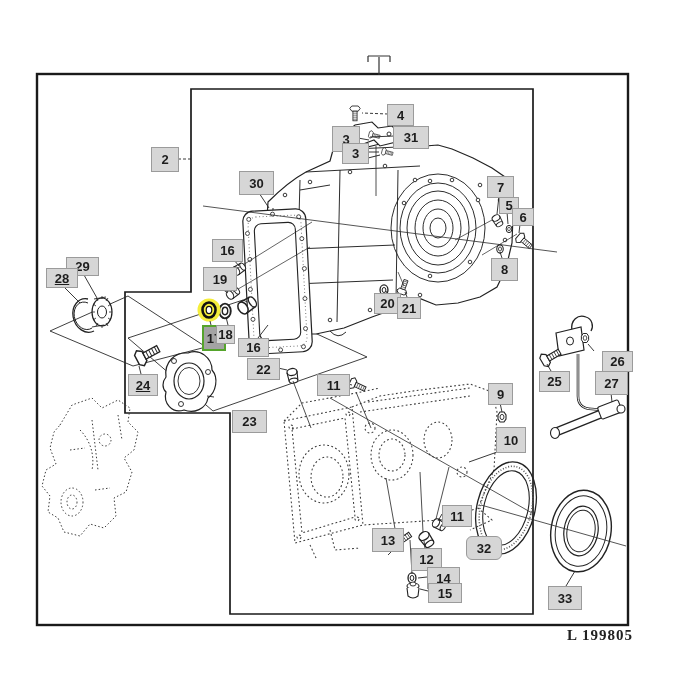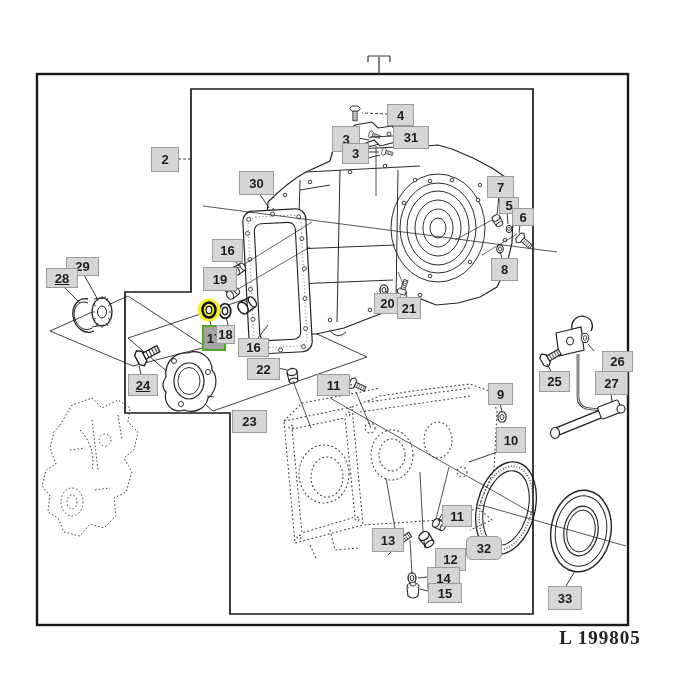--- a/index.html
+++ b/index.html
@@ -6,21 +6,21 @@
   #stage{position:relative;width:700px;height:700px;background:#fff;overflow:hidden;
          font-family:"Liberation Sans",sans-serif;}
   #art{position:absolute;left:0;top:0;}
   #label-layer{position:absolute;left:0;top:0;width:700px;height:700px;}
   .plabel{position:absolute;display:flex;align-items:center;justify-content:center;
           background:#d6d6d6;border:1px solid #9b9b9b;color:#1d1d1d;
           font-weight:bold;font-size:13px;line-height:1;cursor:pointer;
           font-family:"Liberation Sans",sans-serif;}
   .plabel.hl{background:#a3a3a3;border:2px solid #55a42c;}
   #figcode{position:absolute;left:550px;top:627px;width:100px;text-align:center;
-           font-family:"Liberation Serif",serif;font-weight:bold;font-size:19px;
+           font-family:"Liberation Serif",serif;font-weight:bold;font-size:15px;
            letter-spacing:1px;color:#222;}
 </style>
 </head>
 <body>
 
 <div id="stage">
 
 <svg id="art" width="700" height="700" viewBox="0 0 700 700">
   <defs>
     <g id="sym-bolt">
@@ -295,21 +295,21 @@
       <div class="plabel" style="left: 46px; top: 268px; width: 30px; height: 18px; text-decoration: underline;">28</div>
       <div class="plabel" style="left: 128px; top: 374px; width: 28px; height: 20px; text-decoration: underline;">24</div>
       <div class="plabel" style="left: 214px; top: 410px; width: 33px; height: 21px; margin-left: 18px;">23</div>
       <div class="plabel" style="left: 488px; top: 383px; width: 23px; height: 20px;">9</div>
       <div class="plabel" style="left: 496px; top: 427px; width: 28px; height: 24px;">10</div>
       <div class="plabel" style="left: 539px; top: 371px; width: 29px; height: 19px;">25</div>
       <div class="plabel" style="left: 602px; top: 351px; width: 29px; height: 19px;">26</div>
       <div class="plabel" style="left: 595px; top: 371px; width: 31px; height: 22px;">27</div>
       <div class="plabel" style="left: 442px; top: 505px; width: 28px; height: 20px;">11</div>
       <div class="plabel" style="left: 372px; top: 528px; width: 30px; height: 22px;">13</div>
-      <div class="plabel" style="left: 435px; top: 548px; width: 29px; height: 21px; text-align: center;">12</div>
+      <div class="plabel" style="left: 411px; top: 548px; width: 29px; height: 21px; text-align: center;">12</div>
       <div class="plabel" style="left: 427px; top: 567px; width: 31px; height: 20px;">14</div>
       <div class="plabel" style="left: 428px; top: 583px; width: 32px; height: 18px;">15</div>
       <div class="plabel" style="left: 466px; top: 536px; width: 34px; height: 22px; border-radius: 6px;">32</div>
       <div class="plabel" style="left: 548px; top: 586px; width: 32px; height: 22px;">33</div>
     </div>
 
 <div id="figcode">L 199805</div>
 
 </div>
 

